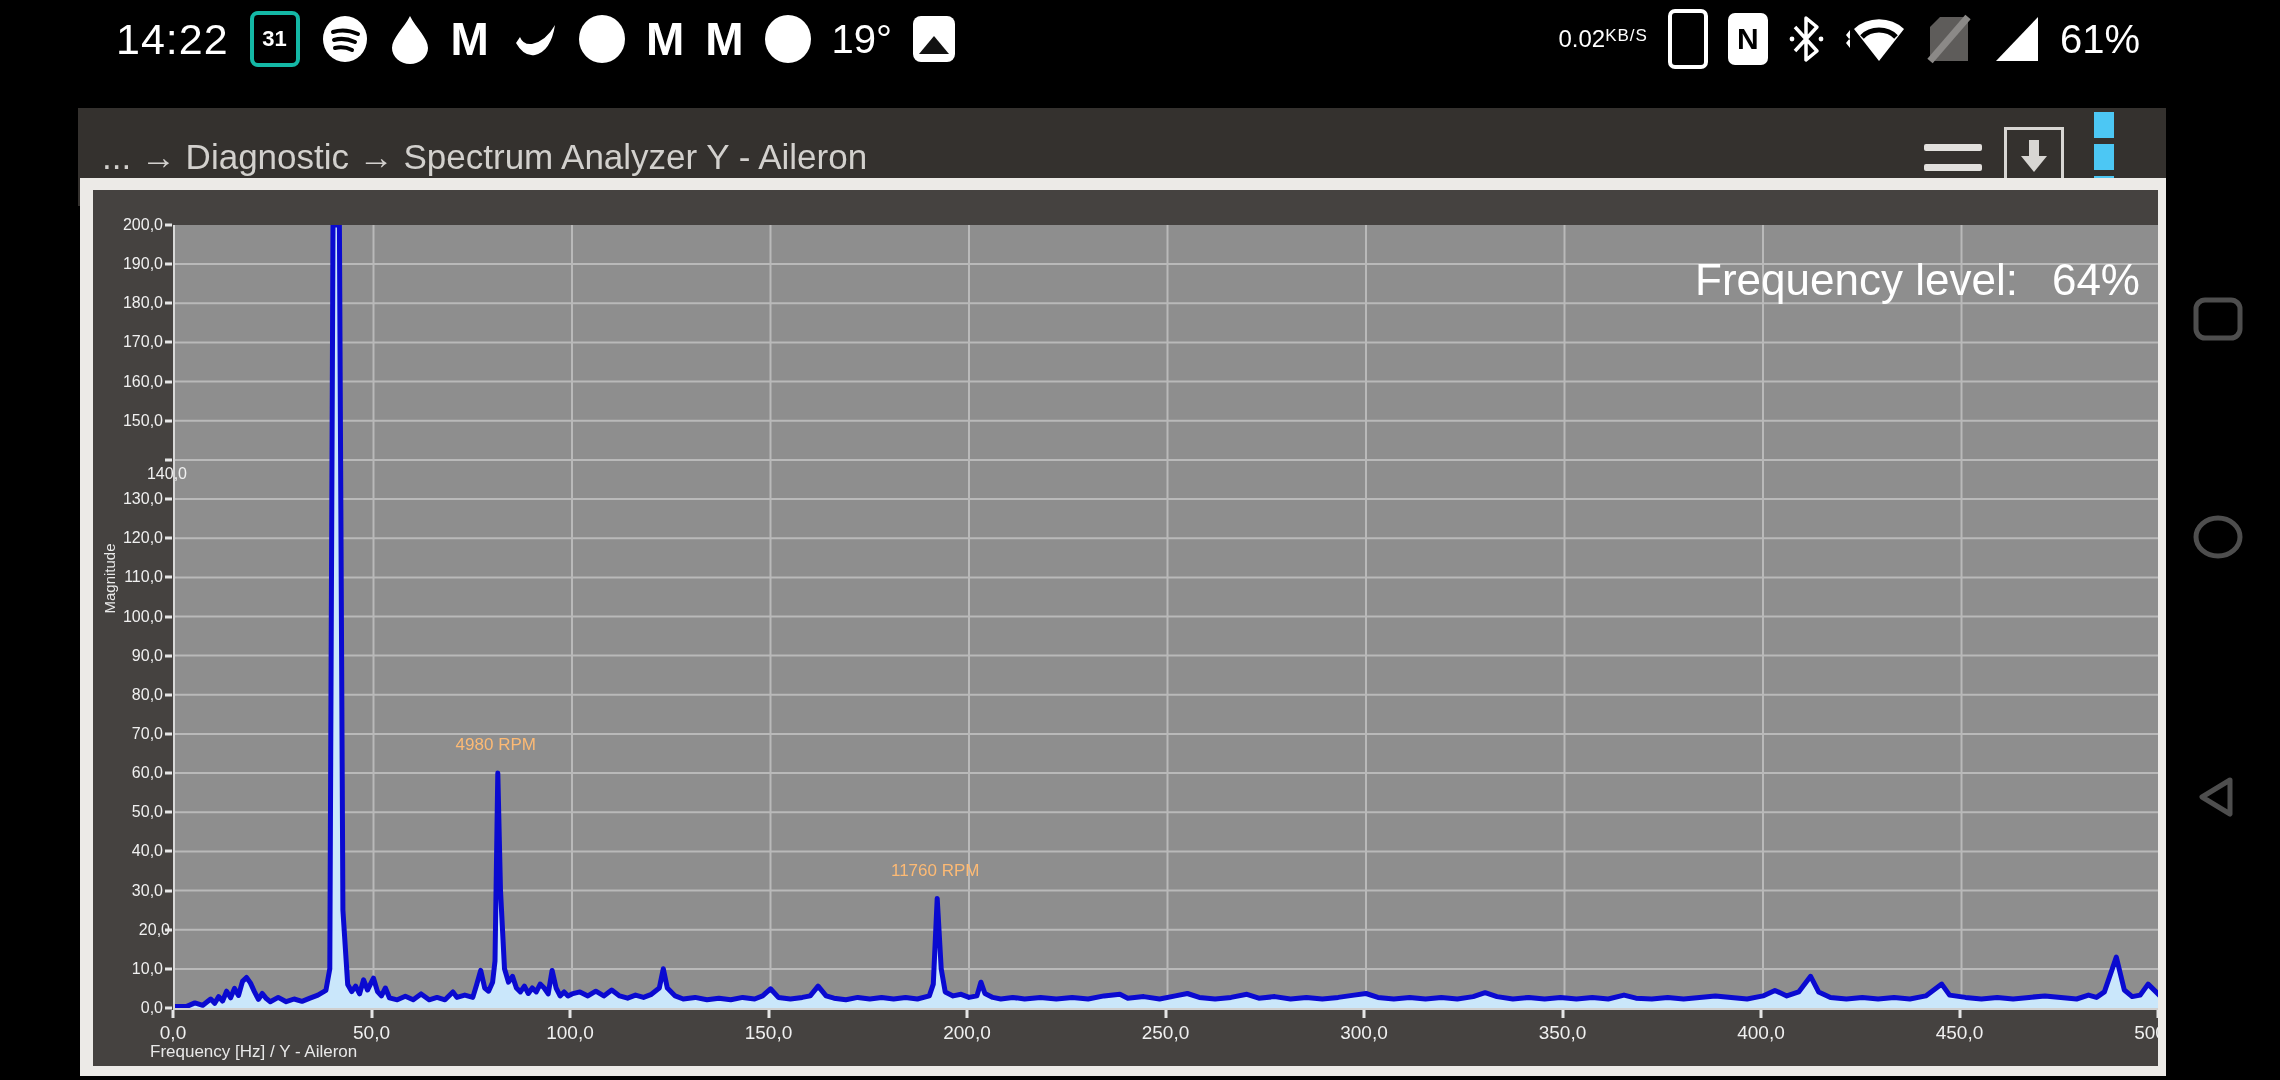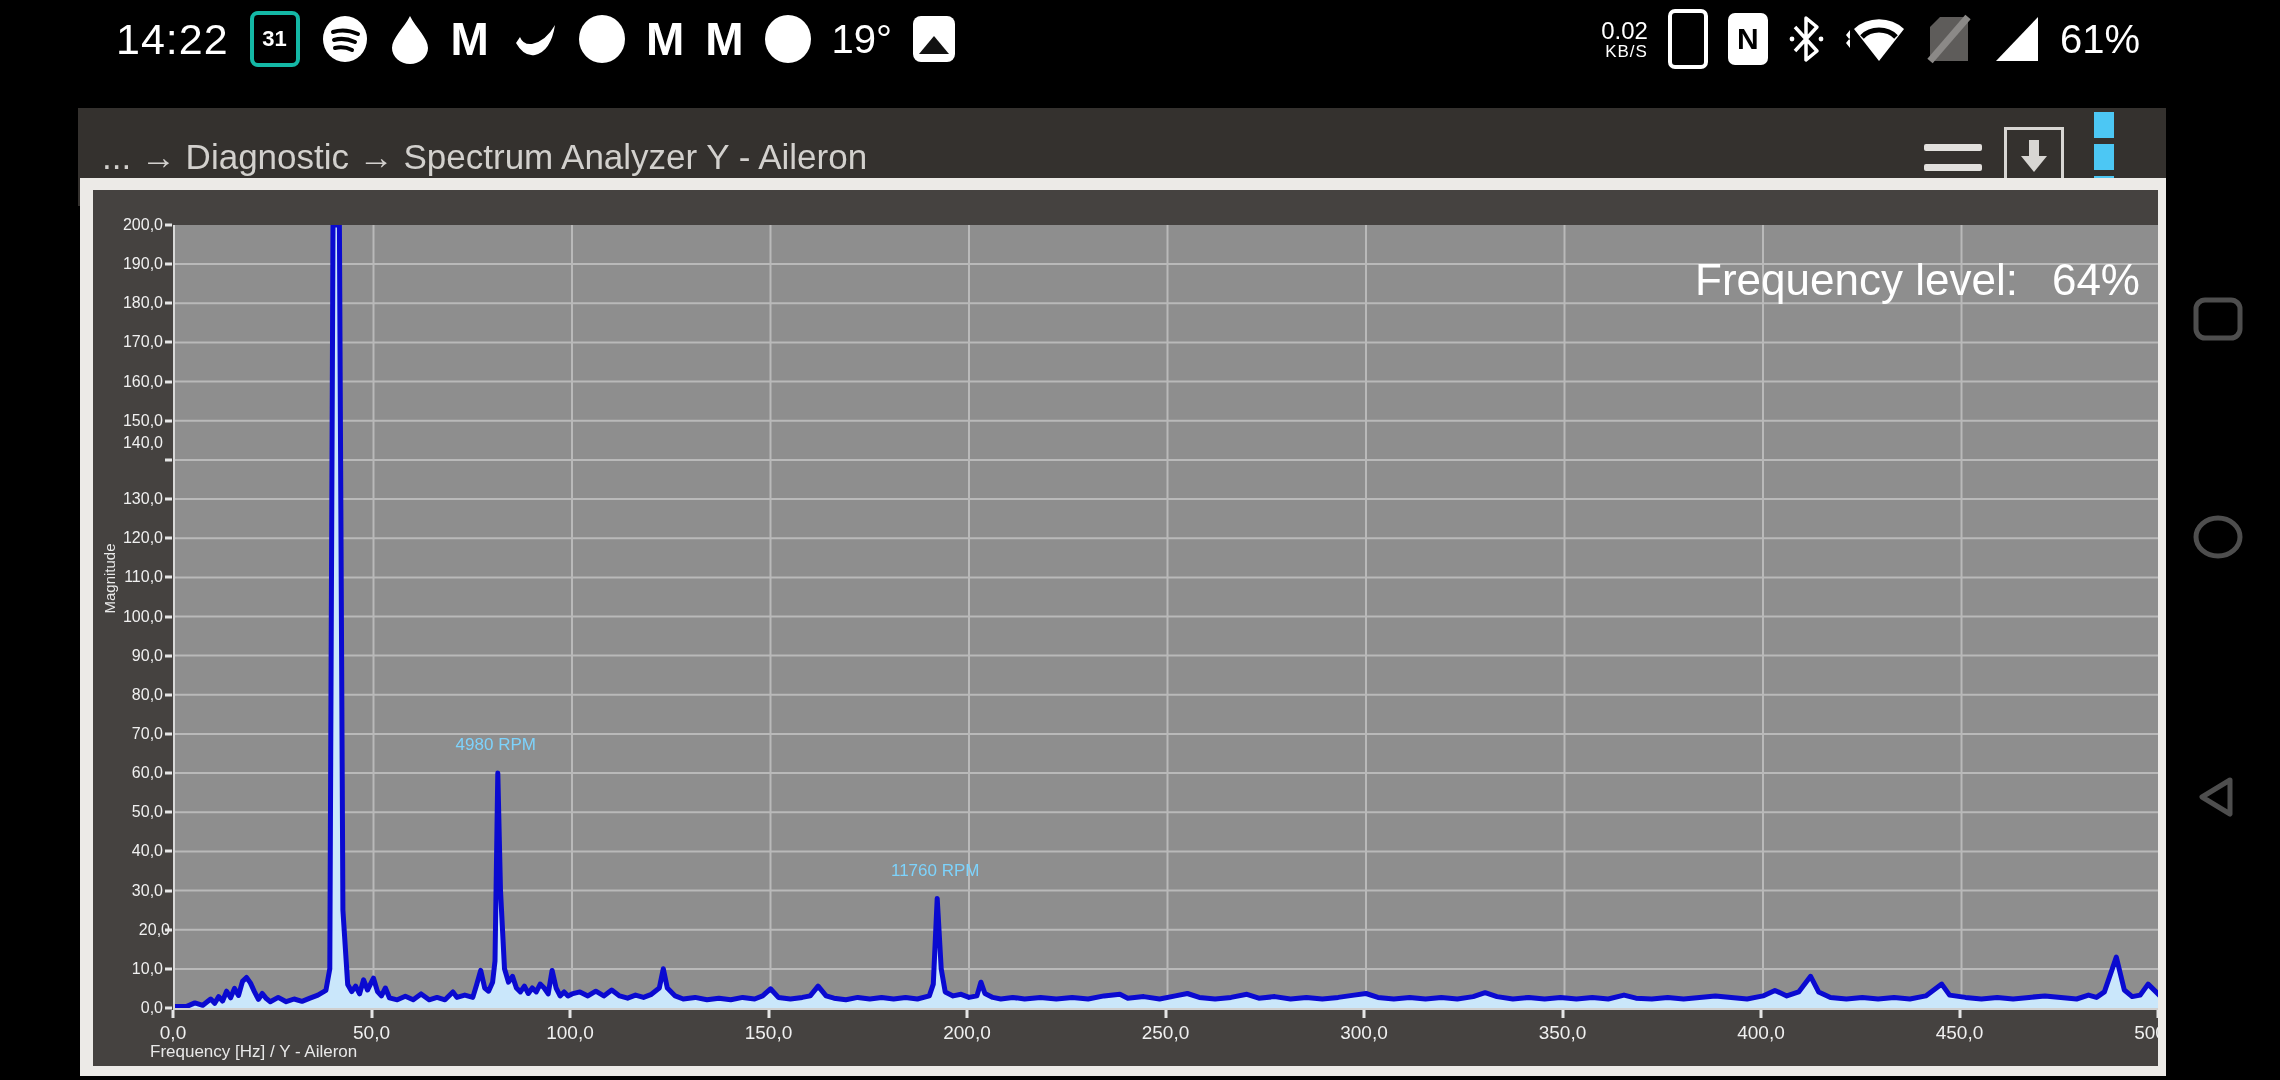--- a/index.html
+++ b/index.html
@@ -14,21 +14,21 @@
   .sb-temp{font-size:40px;}
   .sb-batt{font-size:40px;}
   .sicon{display:flex;align-items:center;justify-content:center;}
   .cal{width:42px;height:48px;border:4px solid #14b8a6;border-radius:8px;
        font-size:22px;font-weight:bold;display:flex;align-items:center;justify-content:center;}
   .mletter{font-size:46px;font-weight:bold;line-height:46px;}
   .dotcircle{width:46px;height:48px;background:#fff;border-radius:50%;}
   .gallery{width:42px;height:46px;background:#fff;border-radius:8px;position:relative;overflow:hidden;}
   .gallery .mtn{position:absolute;bottom:8px;left:6px;width:0;height:0;
        border-left:15px solid transparent;border-right:15px solid transparent;border-bottom:18px solid #111;}
-  .netspeed{display:flex;flex-direction:column;align-items:flex-end;line-height:1;}
+  .netspeed{display:flex;flex-direction:row;align-items:flex-start;line-height:1;}
   .netspeed .v{font-size:24px;}
   .netspeed .u{font-size:17px;letter-spacing:1px;}
   .phone{width:32px;height:52px;border:4px solid #fff;border-radius:7px;}
   .nfc{width:40px;height:52px;background:#fff;border-radius:7px;color:#000;
        font-size:30px;font-weight:bold;display:flex;align-items:center;justify-content:center;}
 
   
   .app-header{position:absolute;left:78px;top:80px;width:2088px;height:98px;background:#34312e;
       display:flex;align-items:center;margin-top:28px;}
   .breadcrumb{margin-left:24px;font-size:35px;color:#d2d0cd;white-space:nowrap;}
@@ -46,21 +46,21 @@
   .plot-area{position:absolute;left:80px;top:35px;width:1985px;height:783px;background:#8e8e8e;
       border-left:2px solid #d8d8d8;border-bottom:2px solid #cfcfcf;box-sizing:content-box;}
   .plot-area svg{position:absolute;left:0;top:0;}
   .vib{position:absolute;right:20px;top:30px;font-size:44px;color:#fff;white-space:nowrap;}
   .vib .val{margin-left:34px;}
   .ylab{position:absolute;left:0;width:70px;text-align:right;font-size:16px;color:#f0f0f0;
         transform:translateY(-50%);}
   .ytick{position:absolute;left:72px;width:7px;height:3px;background:#e6e6e6;transform:translateY(-50%);}
   .xlab{position:absolute;font-size:19px;color:#f0f0f0;transform:translateX(-50%);white-space:nowrap;}
   .xtick{position:absolute;width:3px;height:8px;background:#e6e6e6;transform:translateX(-50%);}
-  .ann{position:absolute;font-size:17px;color:#7dd3fc;transform:translate(-50%,-100%);white-space:nowrap;}
+  .ann{position:absolute;font-size:17px;color:#fdba74;transform:translate(-50%,-100%);white-space:nowrap;}
   .axis-y-title{position:absolute;left:-24px;top:380px;font-size:15px;color:#e8e8e8;
         transform:rotate(-90deg);transform-origin:center;width:80px;text-align:center;}
   .axis-x-title{position:absolute;left:57px;bottom:4px;font-size:17px;color:#e8e8e8;white-space:nowrap;}
 
   
   .nav-zone{position:absolute;right:0;top:80px;width:114px;height:1000px;background:#000;}
   .nav-btn{position:absolute;left:26px;}
 </style>
 </head>
 <body>
@@ -194,21 +194,21 @@
       <div class="ylab" style="top: 465.65px;">90,0</div>
       <div class="ytick" style="top: 465.65px;"></div>
       <div class="ylab" style="top: 426.5px;">100,0</div>
       <div class="ytick" style="top: 426.5px;"></div>
       <div class="ylab" style="top: 387.35px;">110,0</div>
       <div class="ytick" style="top: 387.35px;"></div>
       <div class="ylab" style="top: 348.2px;">120,0</div>
       <div class="ytick" style="top: 348.2px;"></div>
       <div class="ylab" style="top: 309.05px;">130,0</div>
       <div class="ytick" style="top: 309.05px;"></div>
-      <div class="ylab" style="top: 253px;">140,0</div>
+      <div class="ylab" style="top: 284px; padding-left: 24px;">140,0</div>
       <div class="ytick" style="top: 269.9px;"></div>
       <div class="ylab" style="top: 230.75px;">150,0</div>
       <div class="ytick" style="top: 230.75px;"></div>
       <div class="ylab" style="top: 191.6px;">160,0</div>
       <div class="ytick" style="top: 191.6px;"></div>
       <div class="ylab" style="top: 152.45px;">170,0</div>
       <div class="ytick" style="top: 152.45px;"></div>
       <div class="ylab" style="top: 113.3px;">180,0</div>
       <div class="ytick" style="top: 113.3px;"></div>
       <div class="ylab" style="top: 74.15px;">190,0</div>

